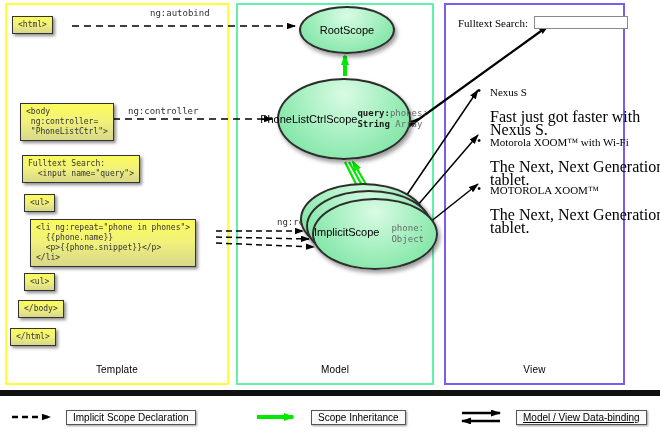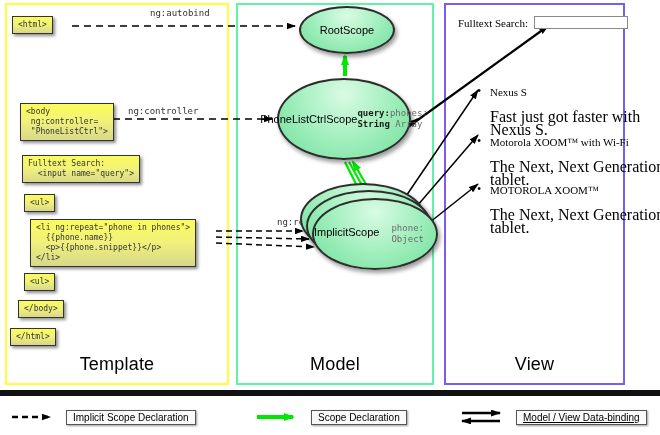--- a/index.html
+++ b/index.html
@@ -8,21 +8,21 @@
 
   #stage{position:absolute;left:0;top:0;width:660px;height:435px;}
 
   
   .panel{position:absolute;background:#fff;border:2px solid #000;box-sizing:border-box;}
   #panel-template{left:5px;top:3px;width:224px;height:382px;border-color:#ffff33;}
   #panel-model{left:236px;top:3px;width:198px;height:382px;border-color:#5ff2a8;}
   #panel-view{left:444px;top:3px;width:181px;height:382px;border-color:#7a5cf0;}
 
   .panel-label{position:absolute;bottom:8px;width:100%;text-align:center;
-               font-size:18px;color:#000;letter-spacing:.2px;}
+               font-size:10px;color:#000;letter-spacing:.2px;}
 
   
   .codebox{position:absolute;box-sizing:border-box;
            border:1px solid #333;
            background:linear-gradient(180deg,#fbfb5a 0%,#f2f27a 45%,#d8d88a 100%);
            box-shadow:2px 2px 3px rgba(0,0,0,.45);
            font-family:"DejaVu Sans Mono","Liberation Mono",monospace;
            font-size:8px;line-height:10px;color:#333;
            padding:3px 5px;white-space:pre;}
 
@@ -206,21 +206,21 @@
     <svg class="legend-glyph" viewBox="0 0 50 18">
       <line x1="2" y1="9" x2="40" y2="9" stroke="#000" stroke-width="2.4" stroke-dasharray="6,4" marker-end="url(#arrowBlack)"></line>
     </svg>
     <span class="legend-box">Implicit Scope Declaration</span>
   </div>
 
   <div class="legend-item" id="legend-inherit">
     <svg class="legend-glyph" viewBox="0 0 50 18">
       <line x1="2" y1="9" x2="38" y2="9" stroke="#00e800" stroke-width="4" marker-end="url(#arrowGreen)"></line>
     </svg>
-    <span class="legend-box">Scope Declaration</span>
+    <span class="legend-box">Scope Inheritance</span>
   </div>
 
   <div class="legend-item" id="legend-binding">
     <svg class="legend-glyph" viewBox="0 0 50 18">
       <line x1="2" y1="5" x2="40" y2="5" stroke="#000" stroke-width="2.4" marker-end="url(#arrowThin)"></line>
       <line x1="40" y1="13" x2="2" y2="13" stroke="#000" stroke-width="2.4" marker-end="url(#arrowThin)"></line>
     </svg>
     <span class="legend-box">Model / View Data-binding</span>
   </div>
 

